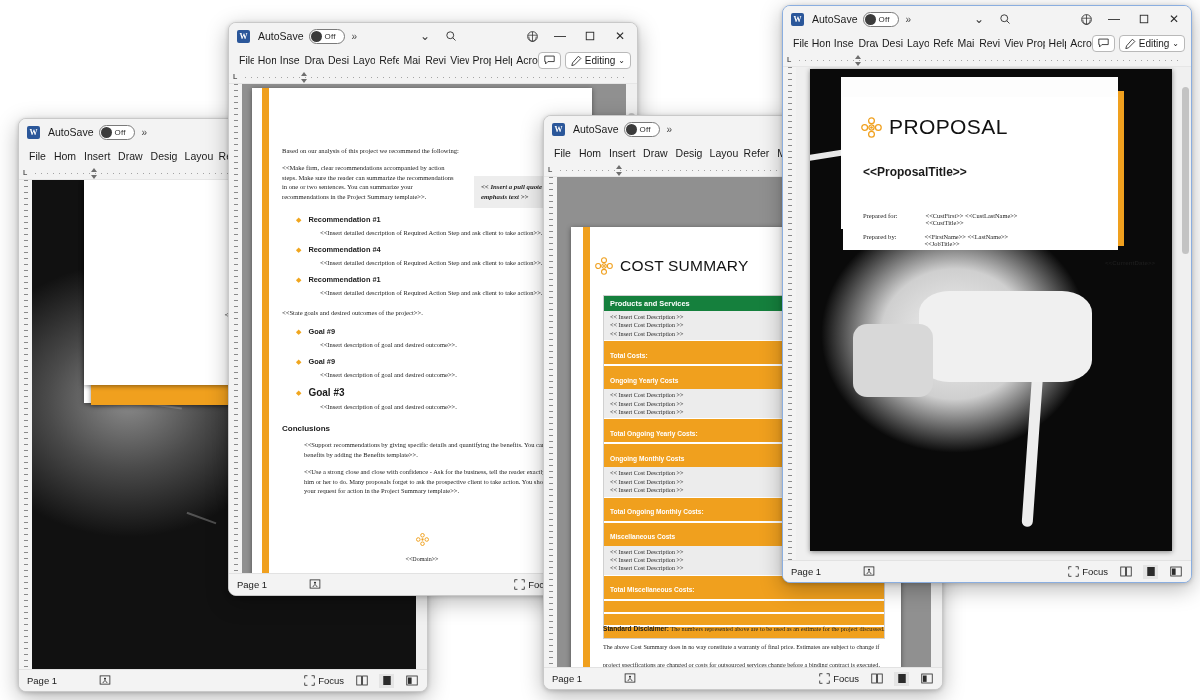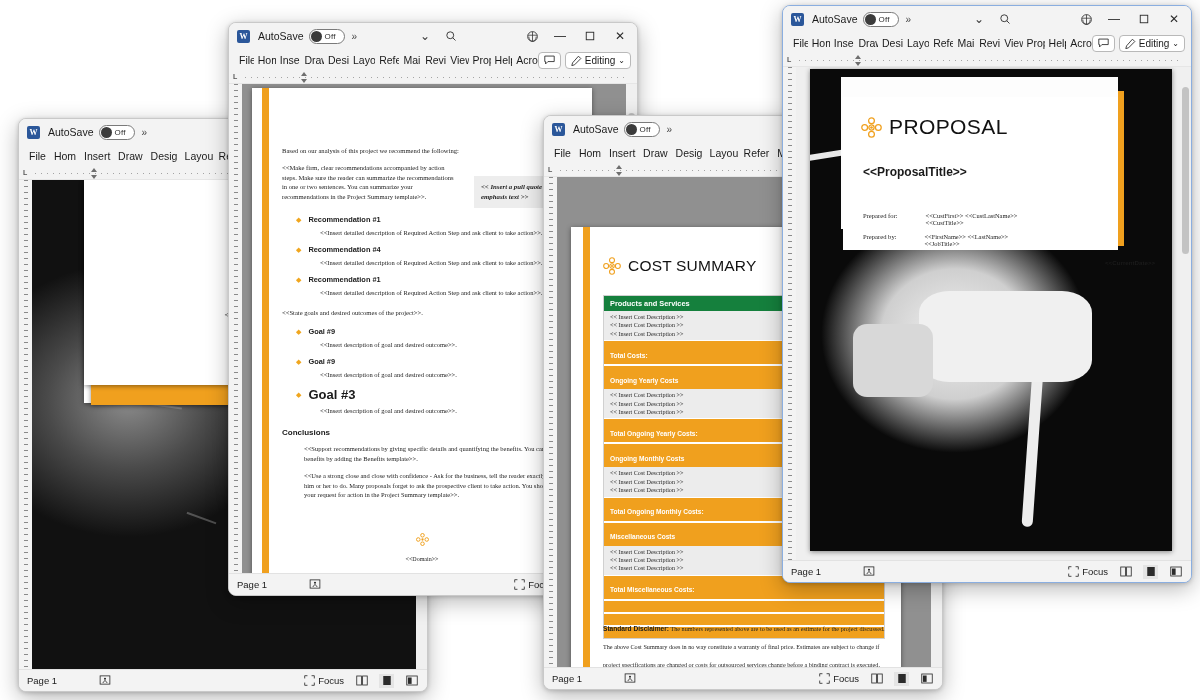--- a/index.html
+++ b/index.html
@@ -405,21 +405,21 @@
               <div class="body-serif" style="font-size:6.5px; margin:5px 0 0 38px;">&lt;&lt;Insert description of goal and desired outcome&gt;&gt;.</div>
 
               <div style="display:flex; gap:7px; align-items:center; margin:9px 0 0 14px;">
                 <span class="bdot" style="font-size:7px;">◆</span>
                 <span class="bullet-head" style="font-size:7.4px;">Goal #9</span>
               </div>
               <div class="body-serif" style="font-size:6.5px; margin:5px 0 0 38px;">&lt;&lt;Insert description of goal and desired outcome&gt;&gt;.</div>
 
               <div style="display:flex; gap:7px; align-items:center; margin:9px 0 0 14px;">
                 <span class="bdot" style="font-size:7px;">◆</span>
-                <span class="bullet-head" style="font-size:13px;">Goal #3</span>
+                <span class="bullet-head" style="font-size:10px;">Goal #3</span>
               </div>
               <div class="body-serif" style="font-size:6.5px; margin:5px 0 0 38px;">&lt;&lt;Insert description of goal and desired outcome&gt;&gt;.</div>
             </div>
 
             <div class="bullet-head" style="font-size:8px; margin-top:14px;">Conclusions</div>
             <div class="body-serif" style="font-size:6.5px; line-height:9.4px; margin:7px 0 0 22px; width:290px; height:18px; overflow:hidden;">&lt;&lt;Support recommendations by giving specific details and quantifying the benefits.  You can expand on the benefits by adding the Benefits template&gt;&gt;.</div>
             <div class="body-serif" style="font-size:6.5px; line-height:9.4px; margin:9px 0 0 22px; width:290px; height:28px; overflow:hidden;">&lt;&lt;Use a strong close and close with confidence - Ask for the business, tell the reader exactly what you want him or her to do.  Many proposals forget to ask the prospective client to take action.  You should also restate your request for action in the Project Summary template&gt;&gt;.</div>
           </div>
 
           <div style="position:absolute; left:0; right:0; bottom:28px; text-align:center;">
@@ -512,21 +512,21 @@
     <div class="ruler">
       <span class="rL">L</span>
       <div class="rline"></div>
       <div class="marker" style="left:72px;"></div>
     </div>
     <div class="docarea" style="background:#8f8f8f;">
       <div class="vruler"></div>
       <div class="canvas" style="background:#909090;">
         <div class="page" style="left:14px; top:50px; width:330px; height:535px; background:#fff; overflow:hidden;">
           <div style="position:absolute; left:12px; top:0; width:7px; height:100%; background:#F0A01E;"></div>
-          <div class="doc-hdr" style="position:absolute; left:32px; top:30px;">
+          <div class="doc-hdr" style="position:absolute; left:24px; top:30px;">
             <span class="ornament">
               <svg width="18" height="18" viewBox="0 0 40 40">
                 <g fill="none" stroke="#F0A01E" stroke-width="2.4">
                   <circle cx="20" cy="7" r="5.5"></circle>
                     <circle cx="20" cy="33" r="5.5"></circle>
                   <circle cx="7" cy="20" r="5.5"></circle>
                     <circle cx="33" cy="20" r="5.5"></circle>
                   <circle cx="20" cy="20" r="5"></circle>
                 </g>
                 <circle cx="20" cy="20" r="2.4" fill="#F0A01E"></circle>

